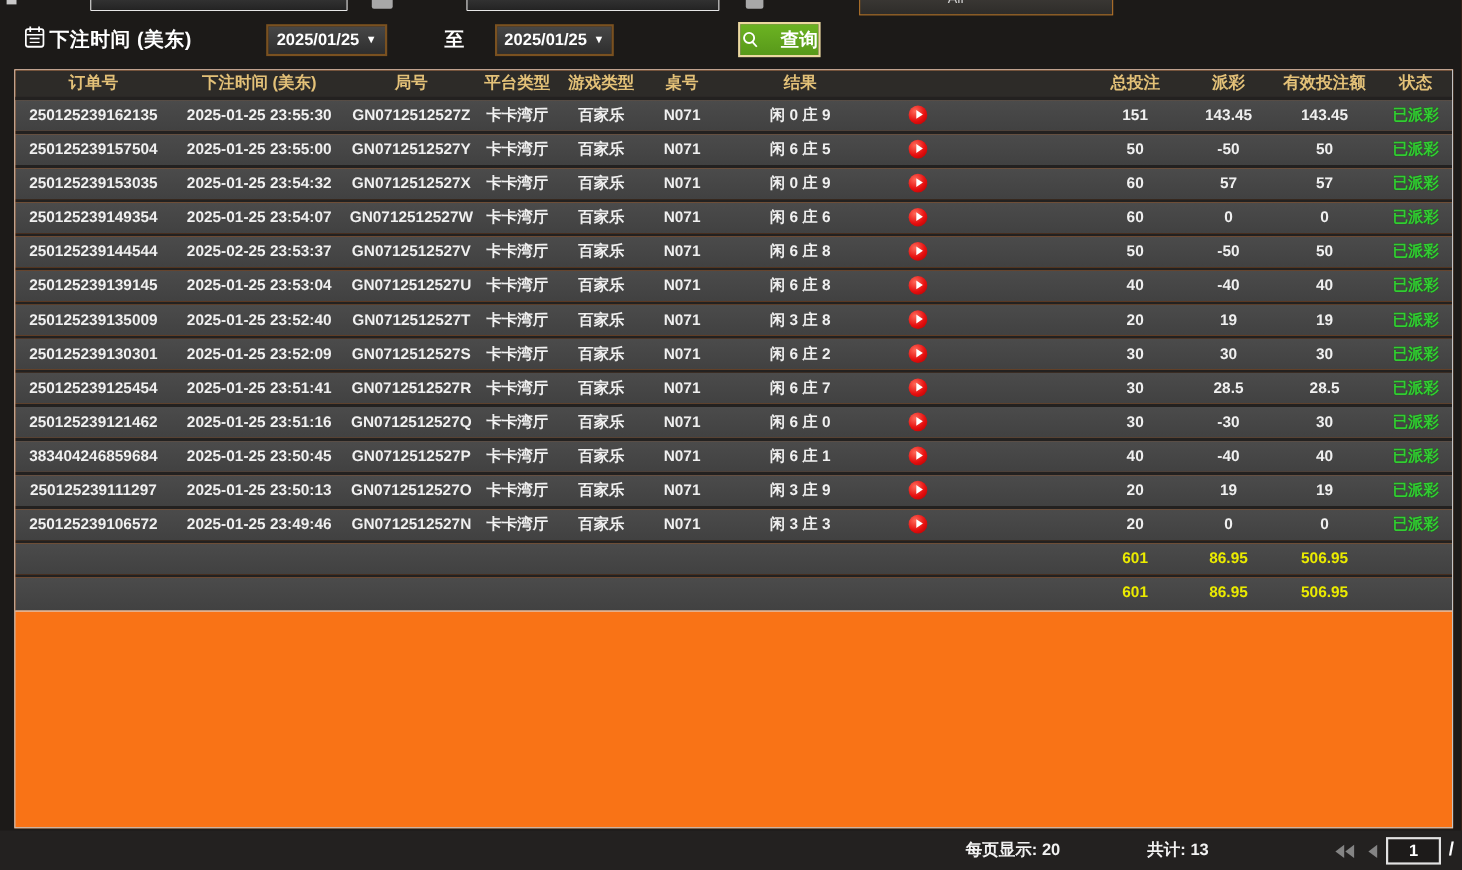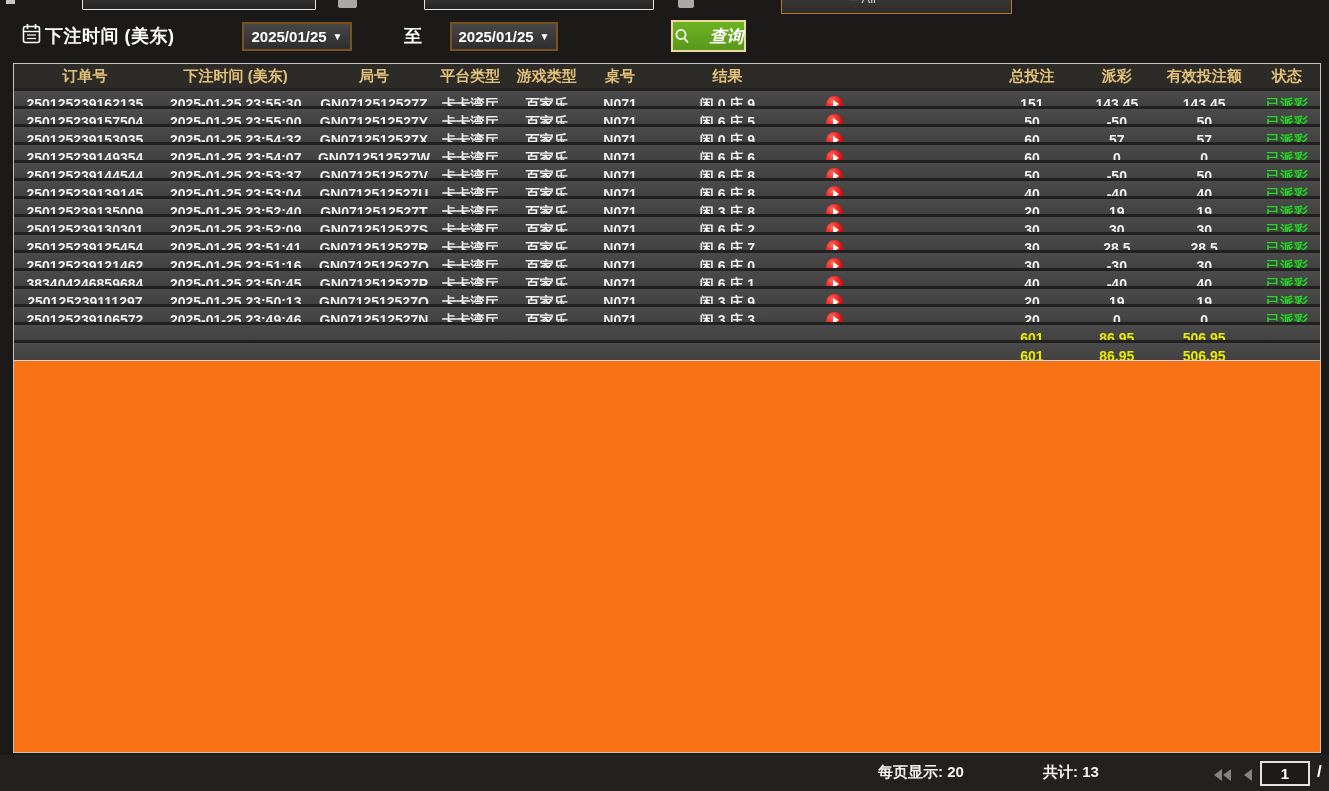--- a/index.html
+++ b/index.html
@@ -14,27 +14,27 @@
   .cut-mark { position:absolute; left:6px; top:0px; width:9px; height:4px; background:#e8e8e8; opacity:.85; }
 
   .filter-row { position:absolute; left:0; top:20px; width:1329px; height:33px; }
   .cal-icon { position:absolute; left:22px; top:3px; }
   .filter-label { position:absolute; left:45px; top:4px; color:#ffffff; font-size:18px; font-weight:700; letter-spacing:.5px; }
   .datepicker { position:absolute; top:2px; height:29px; background:linear-gradient(#474747,#2e2e2e); border:2px solid #7a5120; color:#fff; font-size:15px; font-weight:700; display:flex; align-items:center; justify-content:center; gap:6px; cursor:pointer; }
   .dp1 { left:242px; width:110px; }
   .dp2 { left:450px; width:108px; }
   .dp-arrow { font-size:10px; color:#fff; }
   .between { position:absolute; left:404px; top:4px; color:#fff; font-size:18px; font-weight:700; }
-  .query-btn { position:absolute; left:671px; top:0px; width:75px; height:32px; background:linear-gradient(#6cb322,#58991a); border:2px solid #ecd9a0; color:#fff; font-size:17px; font-weight:700; display:flex; align-items:center; justify-content:center; gap:20px; cursor:pointer; font-family:inherit;font-style:italic; }
+  .query-btn { position:absolute; left:671px; top:0px; width:75px; height:32px; background:linear-gradient(#6cb322,#58991a); border:2px solid #ecd9a0; color:#fff; font-size:17px; font-weight:700; display:flex; align-items:center; justify-content:center; gap:20px; cursor:pointer; font-family:inherit; }
 
   
   .table-wrap { position:absolute; left:13px; top:63px; width:1308px; height:690px; background:#f97316; border:1px solid #c3c3c3; }
   .thead { display:flex; height:27px; background:#2d2b28; border-bottom:3px solid #232120; }
   .thead .cell { color:#e3c178; font-size:15px; font-weight:700; line-height:24px; }
-  .trow { display:flex; height:18px; background:linear-gradient(#4b4b4b,#414141); border-bottom:3px solid #232120; }
+  .trow { display:flex; height:31px; background:linear-gradient(#4b4b4b,#414141); border-bottom:3px solid #232120; }
   .trow .cell { color:#f0f0f0; font-size:14px; font-weight:600; line-height:27px; white-space:nowrap; }
   .cell { text-align:center; overflow:hidden; }
   .c0{width:142px;} .c1{width:160px;} .c2{width:117px;} .c3{width:76px;} .c4{width:77px;}
   .c5{width:70px;} .c6{width:145px;} .c7{width:70px;} .c8{width:115px;margin-top:29px;} .c9{width:95px;}
   .c10{width:75px;} .c11{width:100px;} .c12{width:66px;}
   .pay-red { color:#c41f3f; }
   .pay-green { color:#2fd32f; }
   .pay-neutral { color:#f0f0f0; }
   .status { color:#33cc33 !important; font-weight:700 !important; text-shadow:0 0 1px #0a5a0a; }
   .sumrow .cell { color:#ebeb00; font-weight:700;text-align:center; }
@@ -185,21 +185,21 @@
     </div>
     <div class="cell c8">庄</div>
     <div class="cell c9">60</div>
     <div class="cell c10 pay-neutral">0</div>
     <div class="cell c11">0</div>
     <div class="cell c12 status">已派彩</div>
   </div>
 
   <div class="trow">
     <div class="cell c0">250125239144544</div>
-    <div class="cell c1">2025-01-25 23:53:37</div>
+    <div class="cell c1">2025-02-25 23:53:37</div>
     <div class="cell c2">GN0712512527V</div>
     <div class="cell c3">卡卡湾厅</div>
     <div class="cell c4">百家乐</div>
     <div class="cell c5">N071</div>
     <div class="cell c6">闲 6 庄 8</div>
     <div class="cell c7">
       <span class="play-btn"><span class="tri"></span></span>
     </div>
     <div class="cell c8">闲</div>
     <div class="cell c9">50</div>

